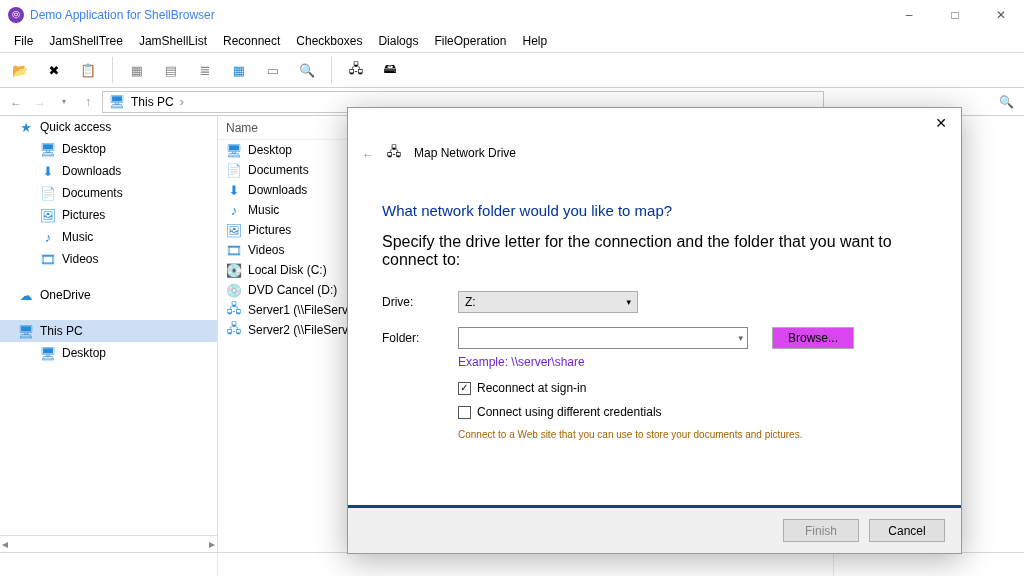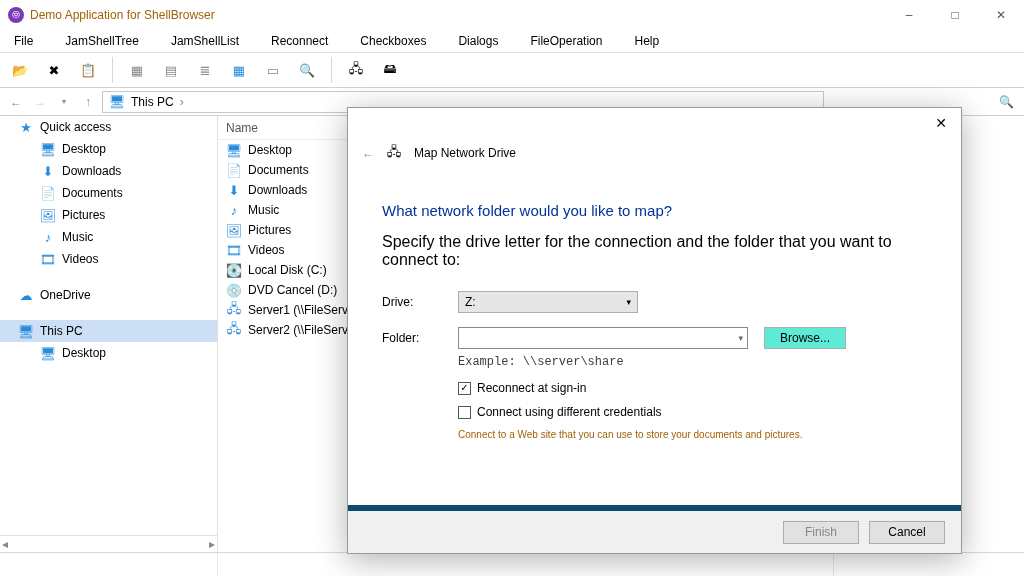--- a/index.html
+++ b/index.html
@@ -1,24 +1,24 @@
 <!DOCTYPE html>
 <html><head>
 <meta charset="utf-8">
 <style>
   * { box-sizing: border-box; font-family: "Segoe UI", Tahoma, sans-serif; }
   body { margin:0; width:1024px; height:576px; overflow:hidden; background:#fff; font-size:12px; color:#000; }
   
   .titlebar { height:30px; display:flex; align-items:center; padding-left:8px; border-bottom:0; }
   .titlebar .app-icon { width:16px; height:16px; background:#7a3ab7; border-radius:50%; margin-right:6px; display:flex; align-items:center; justify-content:center; color:#fff; font-size:10px; }
-  .titlebar .title { color:#a16207; }
+  .titlebar .title { color:#3b82f6; }
   .titlebar .win-buttons { margin-left:auto; display:flex; }
   .titlebar .win-buttons div { width:46px; height:30px; display:flex; align-items:center; justify-content:center; color:#555; }
   
-  .menubar { display:flex; gap:16px; padding-left:6px; height:22px; align-items:center; }
+  .menubar { display:flex; gap:0; padding-left:6px; height:22px; align-items:center; }
   .menubar div { padding:2px 8px; }
   
   .toolbar { height:36px; border-top:1px solid #e0e0e0; border-bottom:1px solid #d0d0d0; display:flex; align-items:center; padding-left:6px; gap:6px; }
   .toolbar .btn { width:28px; height:28px; display:flex; align-items:center; justify-content:center; }
   .toolbar .sep { width:1px; height:26px; background:#d8d8d8; margin:0 4px; }
   
   .navbar { height:28px; border-bottom:1px solid #d0d0d0; display:flex; align-items:center; padding-left:6px; gap:4px; }
   .navbar .nav-arrow { width:20px; height:20px; display:flex; align-items:center; justify-content:center; color:#888; }
   .addr { flex:1; height:22px; border:1px solid #c8c8c8; display:flex; align-items:center; padding:0 6px; gap:6px; margin-right:6px; }
   .search-right { width:190px; display:flex; align-items:center; justify-content:flex-end; padding-right:10px; color:#888; }
@@ -45,26 +45,26 @@
   .dlg-titlebar { height:30px; display:flex; align-items:center; }
   .dlg-close { width:40px; height:30px; margin-left:auto; display:flex; align-items:center; justify-content:center; font-size:14px; }
   .dlg-header { height:30px; display:flex; align-items:center; padding-left:14px; gap:12px; }
   .dlg-body { flex:1; padding:16px 34px 0 34px; }
   .dlg-heading { color:#003399; font-size:15px; margin:18px 0 14px 0; }
   .dlg-text { font-size:16px; color:#000; margin-bottom:22px; }
   .form-row { display:flex; align-items:center; margin-bottom:14px; }
   .form-row .label { width:76px; }
   .select { background:#e6e6e6; border:1px solid #adadad; height:22px; width:180px; display:flex; align-items:center; padding:0 6px; justify-content:space-between; }
   .input { height:22px; border:1px solid #888; background:#fff; width:290px; display:flex; align-items:center; justify-content:flex-end; padding:0 4px; color:#666; }
-  .btn2 { height:22px; width:82px; margin-left:16px; background:#5eead4; border:1px solid #adadad; display:flex; align-items:center; justify-content:center; }
-  .example { margin-left:76px; margin-top:-8px; margin-bottom:12px; color:#404040; font-size:12px;font-family:Liberation Mono, monospace; }
+  .btn2 { height:22px; width:82px; margin-left:24px; background:#d946ef; border:1px solid #adadad; display:flex; align-items:center; justify-content:center; }
+  .example { margin-left:76px; margin-top:-8px; margin-bottom:12px; color:#6d28d9; font-size:12px; }
   .checkline { margin-left:76px; display:flex; align-items:center; gap:6px; margin-bottom:10px; font-size:12px; }
   .checkbox { width:13px; height:13px; border:1px solid #555; display:flex; align-items:center; justify-content:center; font-size:10px; line-height:10px; }
   .link { margin-left:76px; color:#a16207; font-size:10px; }
-  .dlg-footer { height:48px; border-top:6px solid #0c4a6e; background:#f0f0f0; display:flex; align-items:center; justify-content:flex-end; padding-right:16px; gap:10px; }
+  .dlg-footer { height:48px; border-top:3px solid #0c4a6e; background:#f0f0f0; display:flex; align-items:center; justify-content:flex-end; padding-right:16px; gap:10px; }
   .dlg-footer .btn3 { width:76px; height:23px; background:#e1e1e1; border:1px solid #adadad; display:flex; align-items:center; justify-content:center; font-size:12px; }
   .dlg-footer .btn3.disabled { color:#888; }
   
   .ic { width:16px; height:16px; display:flex; align-items:center; justify-content:center; font-size:13px; }
   .blue { color:#278bdc; }
   .yellow { color:#f7b13a; }
   .gray  { color:#888; }
 </style>
 </head>
 <body>

